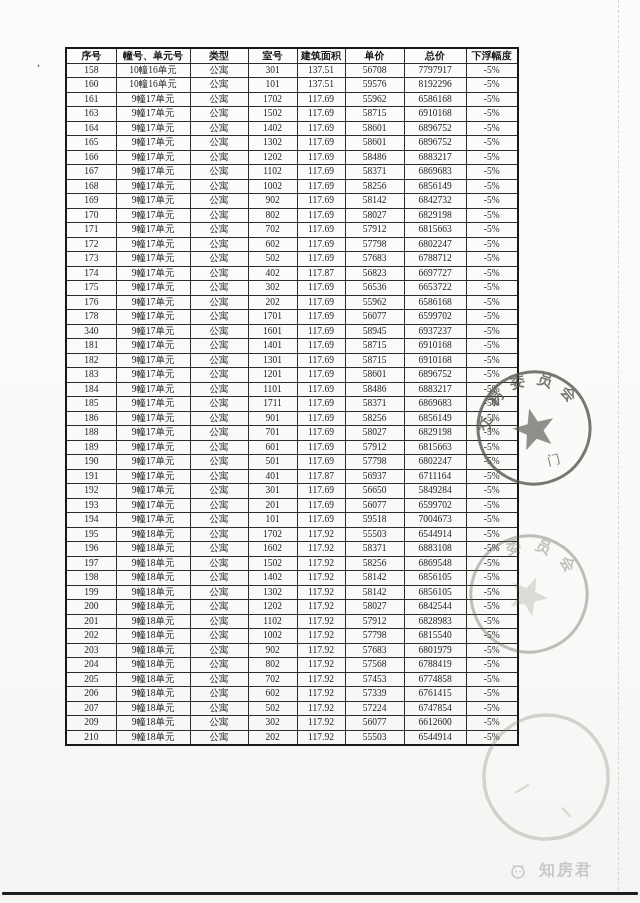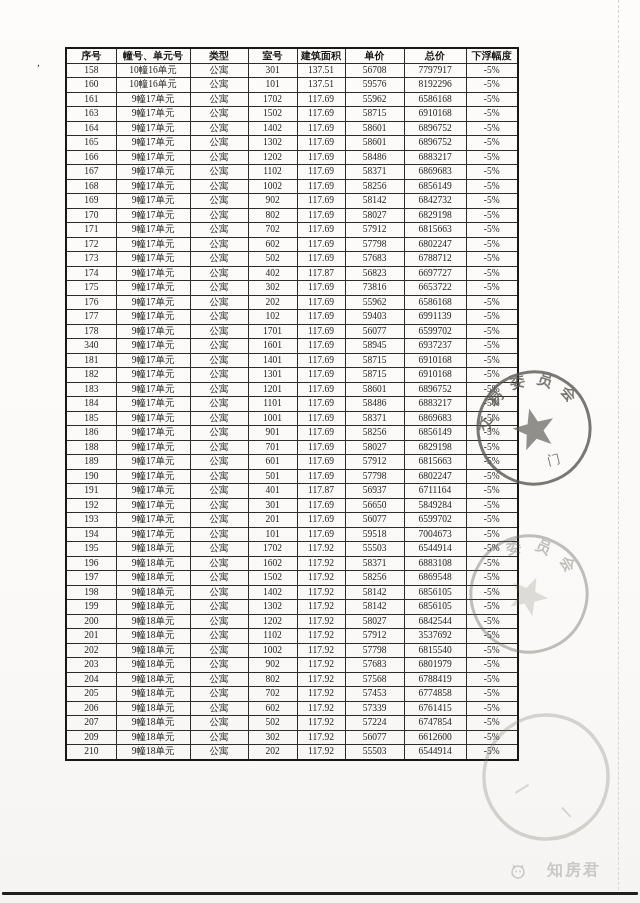--- a/index.html
+++ b/index.html
@@ -29,21 +29,21 @@
   .stamp svg{display:block;}
   
   .crease{position:absolute;left:618px;top:0;width:0;height:890px;
     border-left:1px dashed #d7d5d2;z-index:2;}
   .ink-mark{position:absolute;left:36px;top:62px;font-size:11px;color:#3a3a3a;
     transform:rotate(12deg);z-index:3;}
   .bottom-rule{position:absolute;left:2px;top:892px;width:636px;height:3px;
     background:#1f1e1d;border-radius:1px;z-index:8;}
   
   .watermark{position:absolute;left:509px;top:860px;display:flex;align-items:center;
-    gap:20px;z-index:7;color:#c9c8c6;}
+    gap:12px;z-index:7;color:#c9c8c6;}
   .watermark .brand-text{font-size:16px;font-weight:bold;letter-spacing:2px;
     color:#c9c8c6;font-family:"Liberation Sans","DejaVu Sans",sans-serif;}
 </style>
 </head>
 <body>
 
 <div class="page">
 
   <span class="ink-mark">’</span>
 
@@ -222,45 +222,35 @@
           <td>56823</td>
           <td>6697727</td>
           <td>-5%</td>
         </tr>
         <tr>
           <td>175</td>
           <td>9幢17单元</td>
           <td>公寓</td>
           <td>302</td>
           <td>117.69</td>
-          <td>73816</td>
+          <td>56536</td>
           <td>6653722</td>
           <td>-5%</td>
         </tr>
         <tr>
           <td>176</td>
           <td>9幢17单元</td>
           <td>公寓</td>
           <td>202</td>
           <td>117.69</td>
           <td>55962</td>
           <td>6586168</td>
           <td>-5%</td>
         </tr>
         <tr>
-          <td>177</td>
-          <td>9幢17单元</td>
-          <td>公寓</td>
-          <td>102</td>
-          <td>117.69</td>
-          <td>59403</td>
-          <td>6991139</td>
-          <td>-5%</td>
-        </tr>
-        <tr>
           <td>178</td>
           <td>9幢17单元</td>
           <td>公寓</td>
           <td>1701</td>
           <td>117.69</td>
           <td>56077</td>
           <td>6599702</td>
           <td>-5%</td>
         </tr>
         <tr>
@@ -310,21 +300,21 @@
           <td>1101</td>
           <td>117.69</td>
           <td>58486</td>
           <td>6883217</td>
           <td>-5%</td>
         </tr>
         <tr>
           <td>185</td>
           <td>9幢17单元</td>
           <td>公寓</td>
-          <td>1001</td>
+          <td>1711</td>
           <td>117.69</td>
           <td>58371</td>
           <td>6869683</td>
           <td>-5%</td>
         </tr>
         <tr>
           <td>186</td>
           <td>9幢17单元</td>
           <td>公寓</td>
           <td>901</td>
@@ -463,21 +453,21 @@
           <td>6842544</td>
           <td>-5%</td>
         </tr>
         <tr>
           <td>201</td>
           <td>9幢18单元</td>
           <td>公寓</td>
           <td>1102</td>
           <td>117.92</td>
           <td>57912</td>
-          <td>3537692</td>
+          <td>6828983</td>
           <td>-5%</td>
         </tr>
         <tr>
           <td>202</td>
           <td>9幢18单元</td>
           <td>公寓</td>
           <td>1002</td>
           <td>117.92</td>
           <td>57798</td>
           <td>6815540</td>

